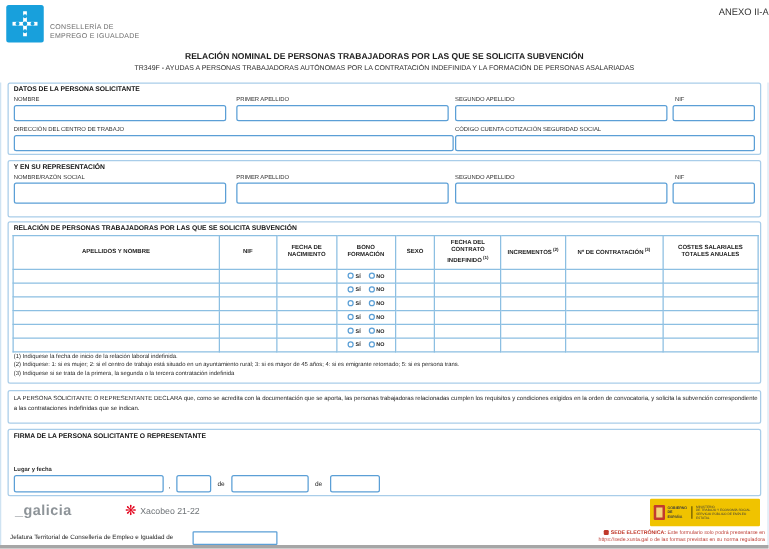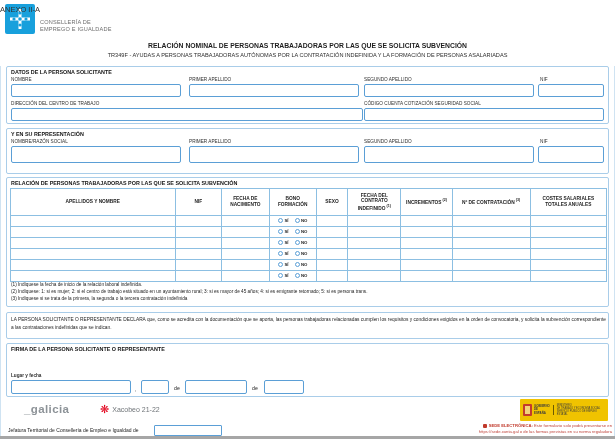--- a/index.html
+++ b/index.html
@@ -7,21 +7,21 @@
     font-family:"Liberation Sans", sans-serif; }
   .page { position:relative; width:615px; height:439px; background:#fff; }
 
   
   .xunta-logo { position:absolute; left:5px; top:4px; width:30px; height:30px;
     background:#18a0dc; border-radius:2px; display:flex; align-items:center; justify-content:center; }
   .brand { position:absolute; left:40px; top:5px; font-size:11px; font-weight:bold;
     color:#3f3f3f; letter-spacing:.4px; }
   .dept { position:absolute; left:40px; top:19px; font-size:5.6px; color:#6e6e6e;
     line-height:1.3; letter-spacing:.2px; }
-  .annex { position:absolute; left:0; top:5px; width:615px; text-align:left;
+  .annex { position:absolute; left:0; top:5px; width:615px; text-align:right;
     font-size:7.5px; color:#333; }
 
   .title1 { position:absolute; left:0; top:42px; width:615px; text-align:center;
     font-size:6.8px; font-weight:bold; color:#1d1d1d; }
   .title2 { position:absolute; left:0; top:52px; width:615px; text-align:center;
     font-size:5.6px; color:#2e2e2e; }
 
   
   .sbox { position:absolute; left:6px; width:603px; border:1px solid #a9cde9;
     border-radius:2px; background:#fff; }
@@ -47,21 +47,21 @@
 
   
   .decl-text { position:absolute; left:4px; top:3px; width:595px; font-size:4.8px;
     color:#1d1d1d; line-height:1.6; text-align:justify; }
 
   
   .sig-word { position:absolute; font-size:5.2px; color:#1d1d1d; }
 
   
   .galicia-mark { position:absolute; left:12px; top:403px; font-size:11.5px;
-    font-weight:bold; color:#8d9398; letter-spacing:.4px;margin-left:12px; }
+    font-weight:bold; color:#8d9398; letter-spacing:.4px; }
   .xacobeo { position:absolute; left:100px; top:404px; display:flex; align-items:center; }
   .xacobeo-icon { color:#e2001a; font-size:11px; line-height:1; margin-right:3px; }
   .xacobeo-text { font-size:7px; color:#6f7478; }
   .spain-banner { position:absolute; left:520px; top:399px; width:88px; height:22px;
     background:#f0c300; display:flex; align-items:center; padding:2px 3px; border-radius:1px; }
   .coat { width:9px; height:12px; background:#c23b2e; border-radius:1px; margin-right:2px;
     position:relative; flex:none; }
   .coat::after { content:""; position:absolute; left:2px; top:2px; width:5px; height:8px;
     background:#f2d37a; }
   .gob-block { font-size:2.9px; font-weight:bold; color:#3b3b3b; line-height:1.15;

